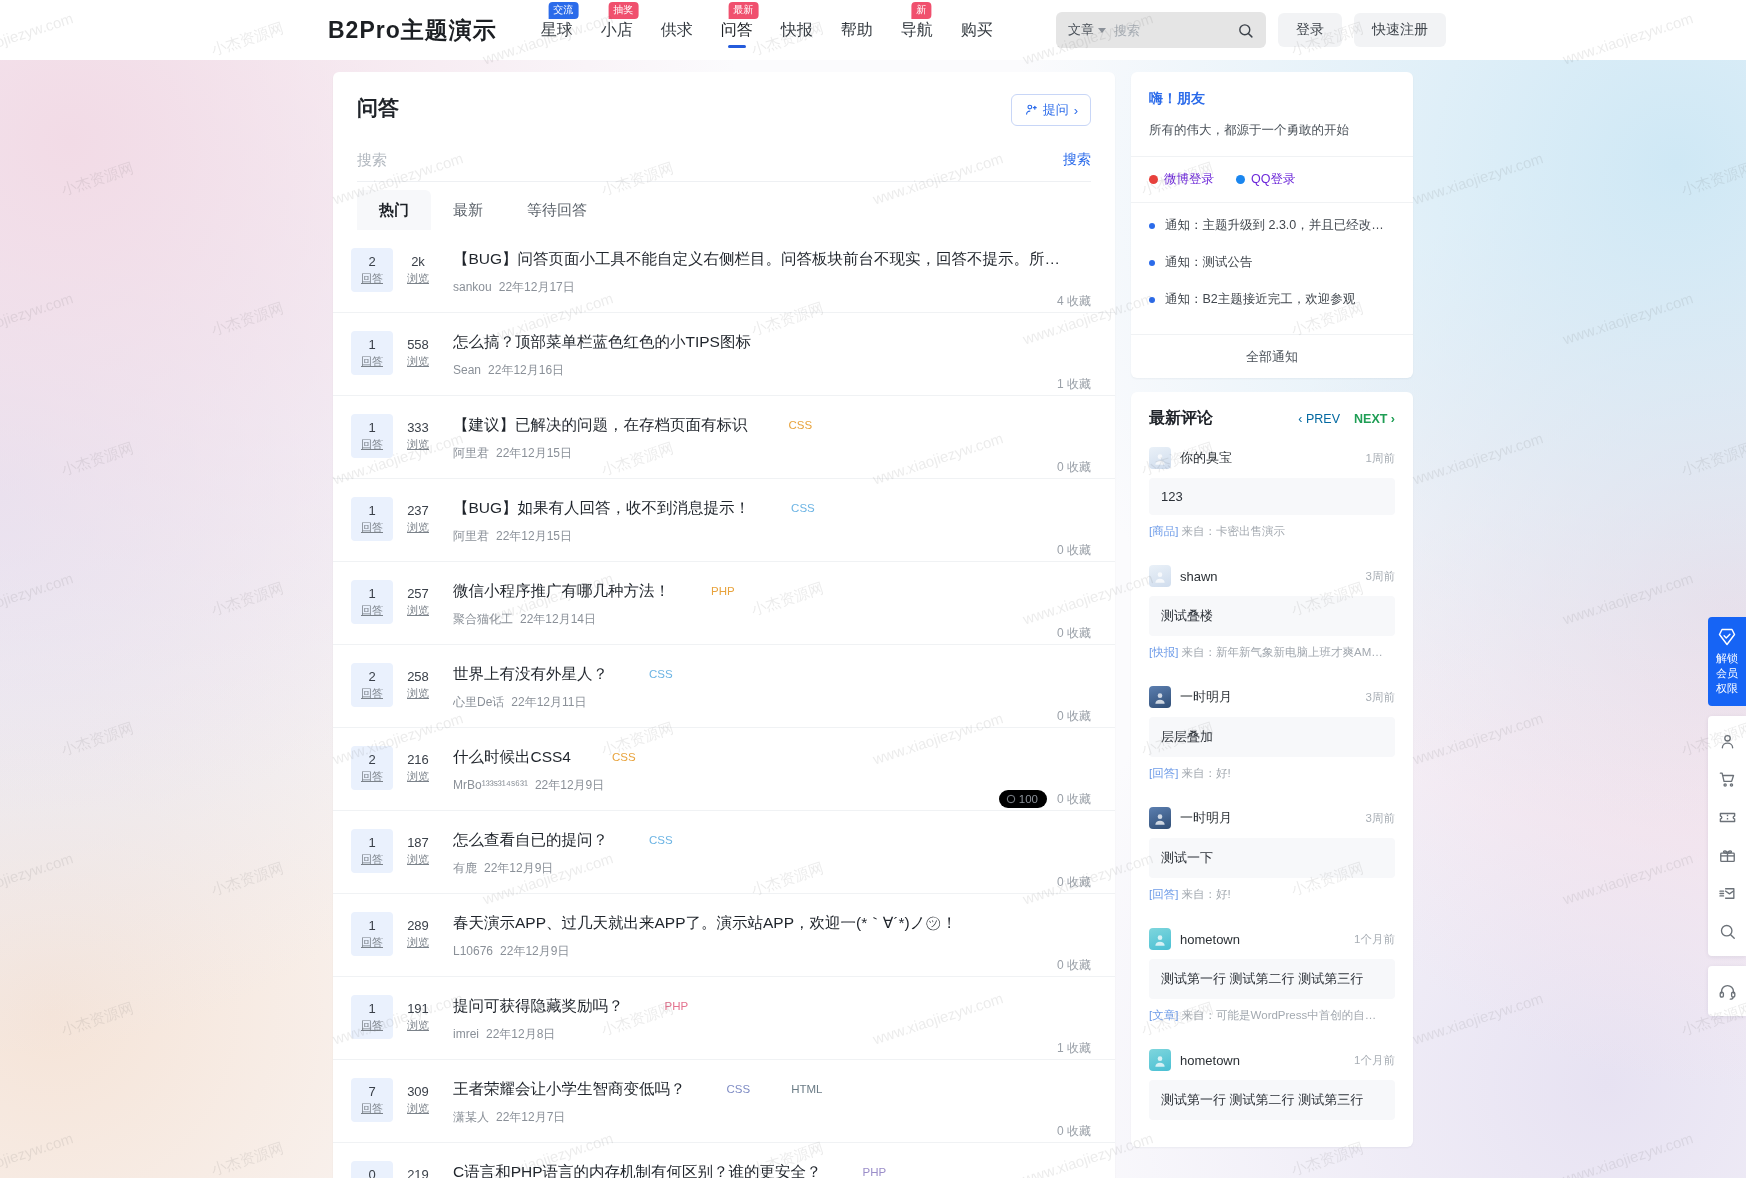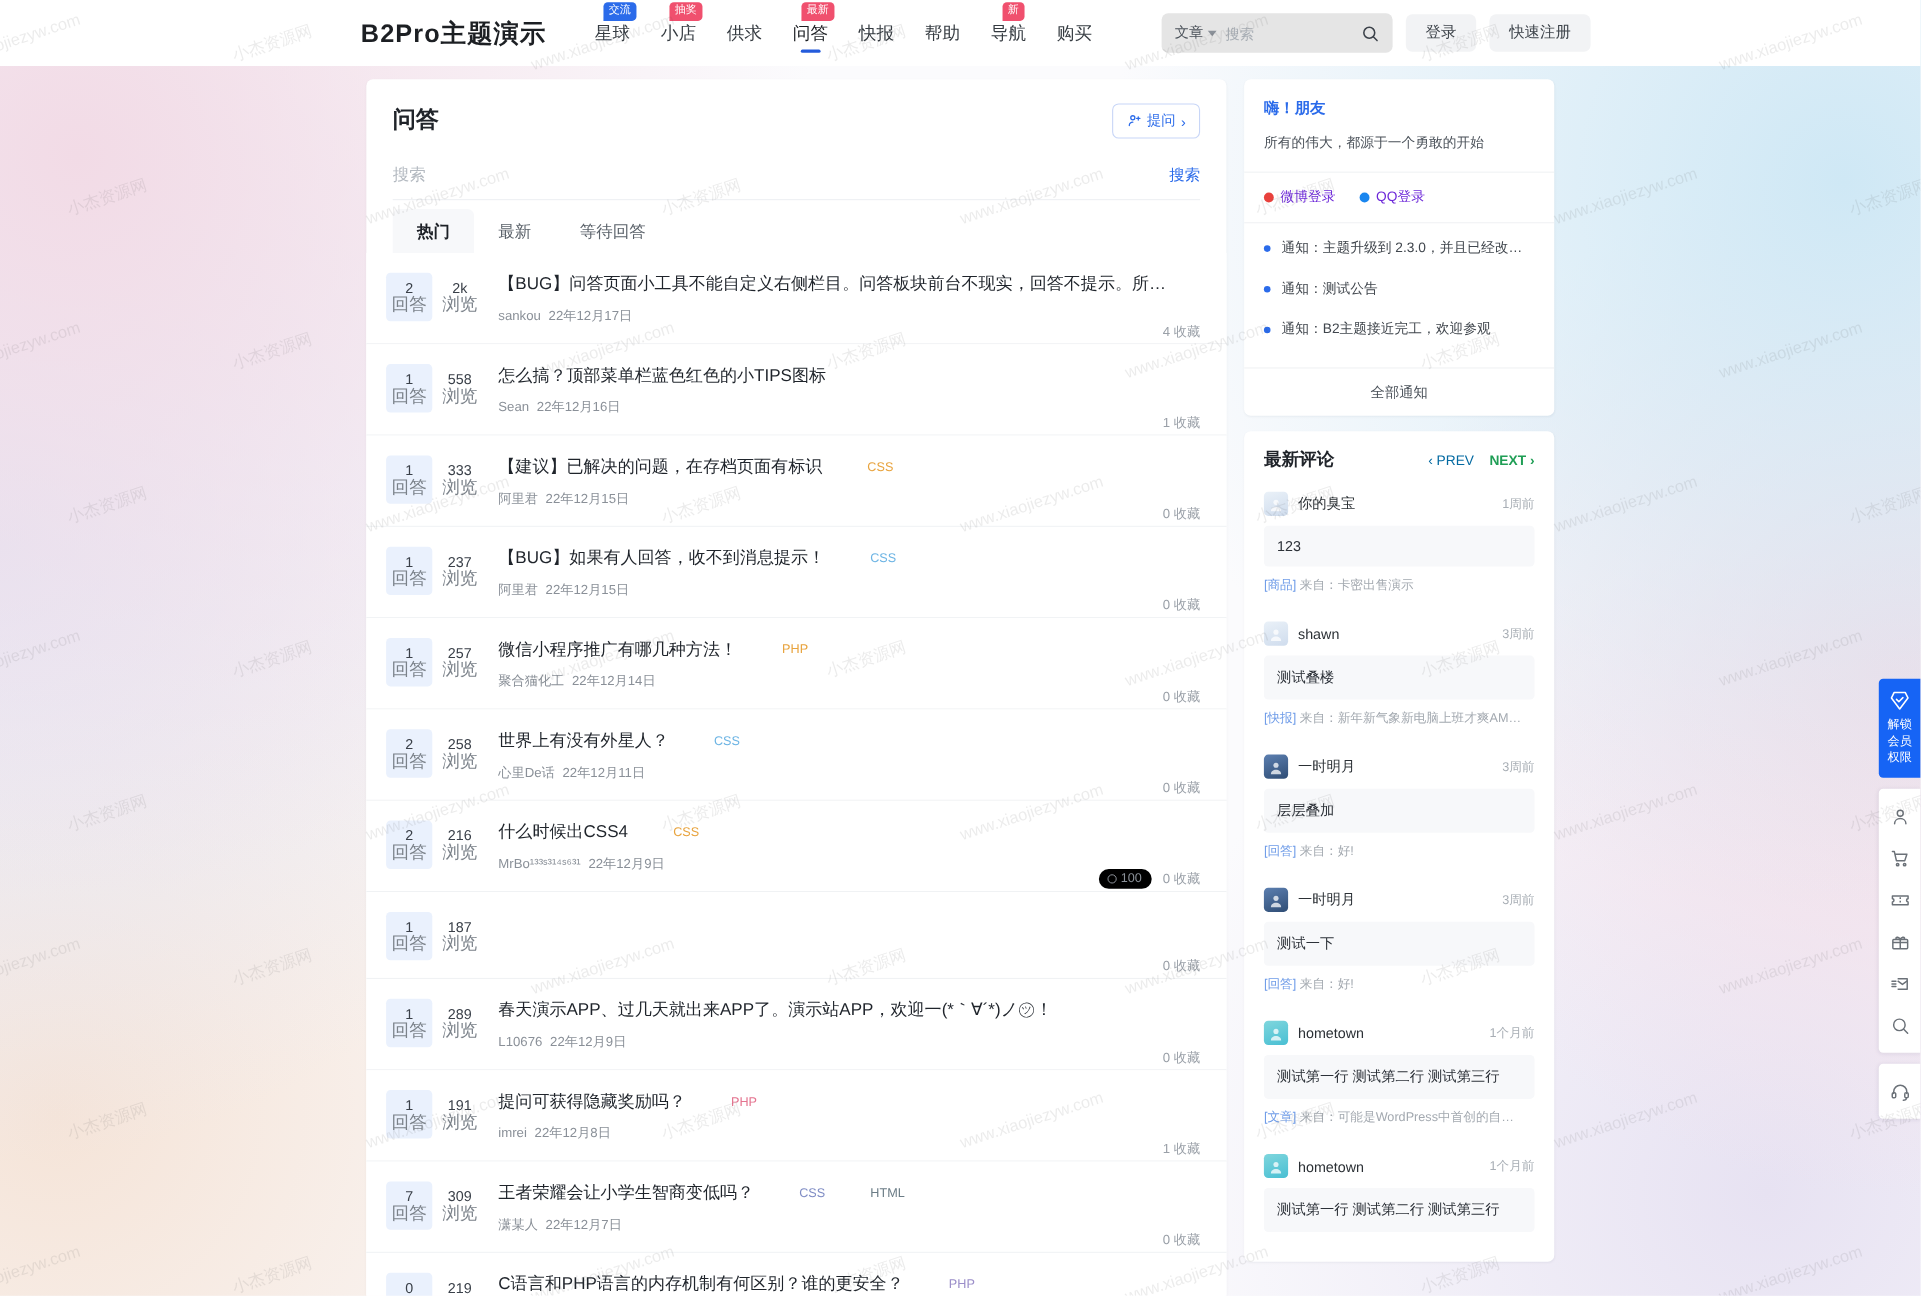--- a/index.html
+++ b/index.html
@@ -137,21 +137,21 @@
     border-bottom: 1px solid #f0f2f4;
     position: relative; background: #fff; cursor: pointer;
   }
   .qrow:last-child { border-bottom: 0; }
   .stat {
     width: 42px; text-align: center; flex: 0 0 42px;
     padding: 5px 0 6px; border-radius: 4px;
   }
   .stat.ans { background: #eaf1fd; }
   .stat-n { font-size: 13px; color: #3a4049; line-height: 17px; }
-  .stat-l { font-size: 16px; color: #7b828a; line-height: 16px; }
+  .stat-l { font-size: 11px; color: #7b828a; line-height: 16px; text-decoration: underline; }
   .stat.views { background: transparent; margin-left: 4px; }
   .qbody { flex: 1; padding-left: 14px; min-width: 0; }
   .qtitle {
     font-size: 15.5px; color: #1f242b; line-height: 22px;
     white-space: nowrap; overflow: hidden; text-overflow: ellipsis;
   }
   .tag { font-size: 11.5px; margin-left: 8px; vertical-align: 1px; padding-left: 33px; }
   .qmeta { margin-top: 9px; font-size: 12px; color: #8a9098; }
   .qmeta .sep { display: inline-block; width: 7px; }
   .qright {
@@ -481,20 +481,26 @@
      </div>
           </div>
           <div class="qrow">
             <div class="stat ans">
        <div class="stat-n">1</div>
        <div class="stat-l">回答</div>
      </div>
      <div class="stat views">
        <div class="stat-n">187</div>
        <div class="stat-l">浏览</div>
+     </div>
+     <div class="qbody">
+       <div class="qtitle">怎么查看自已的提问？<span class="tag" style="color:#6cb4e4">CSS</span></div>
+       <div class="qmeta">
+         <span>有鹿</span><span class="sep"></span><span>22年12月9日</span>
+       </div>
      </div>
      <div class="qright">
 
        <span class="fav">0 收藏</span>
      </div>
           </div>
           <div class="qrow">
             <div class="stat ans">
        <div class="stat-n">1</div>
        <div class="stat-l">回答</div>

